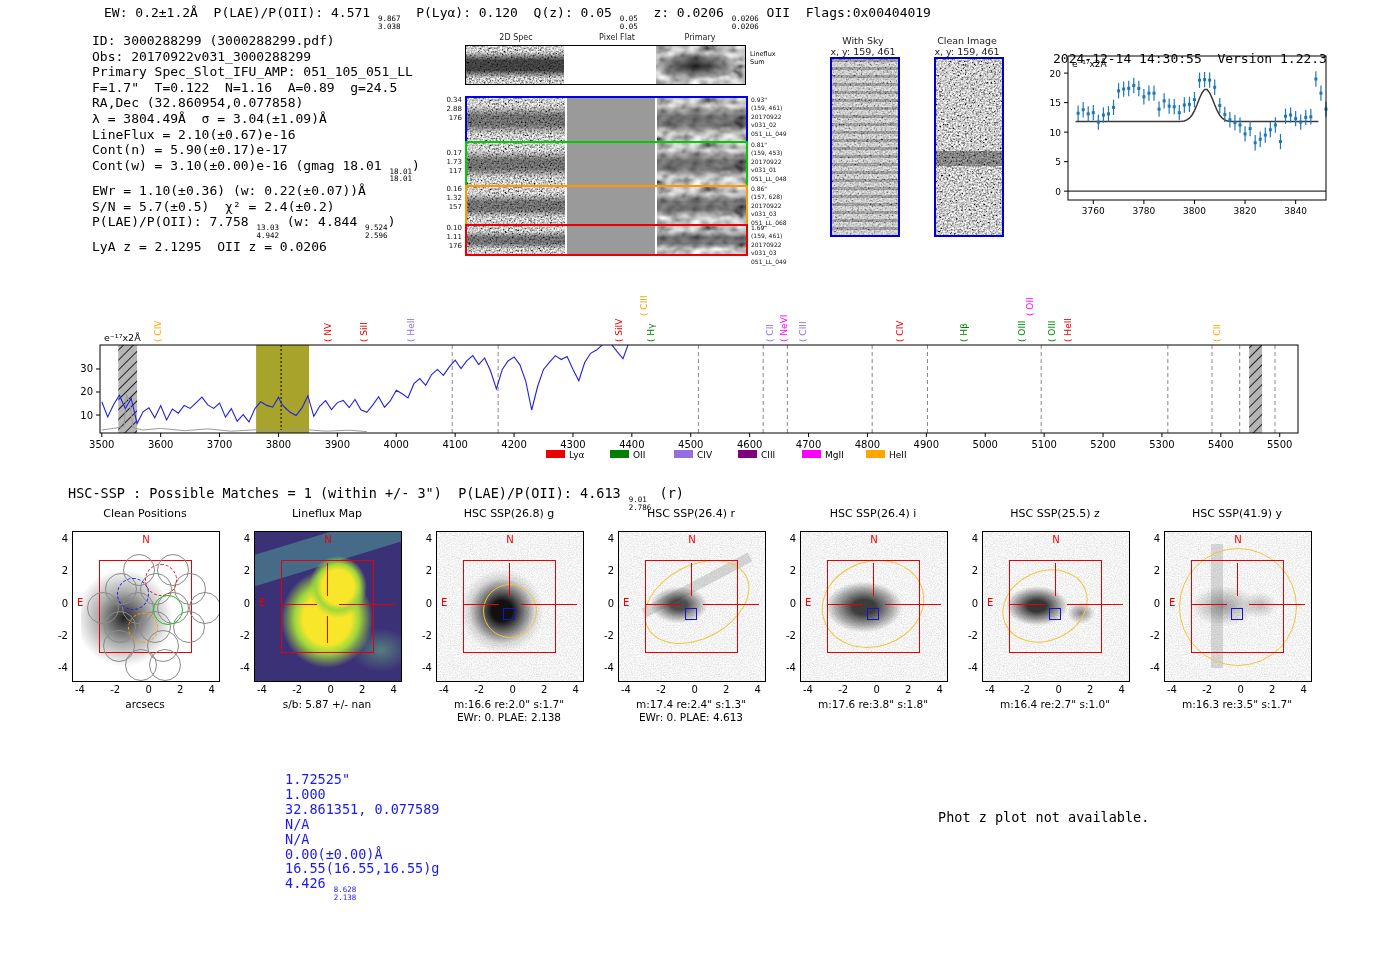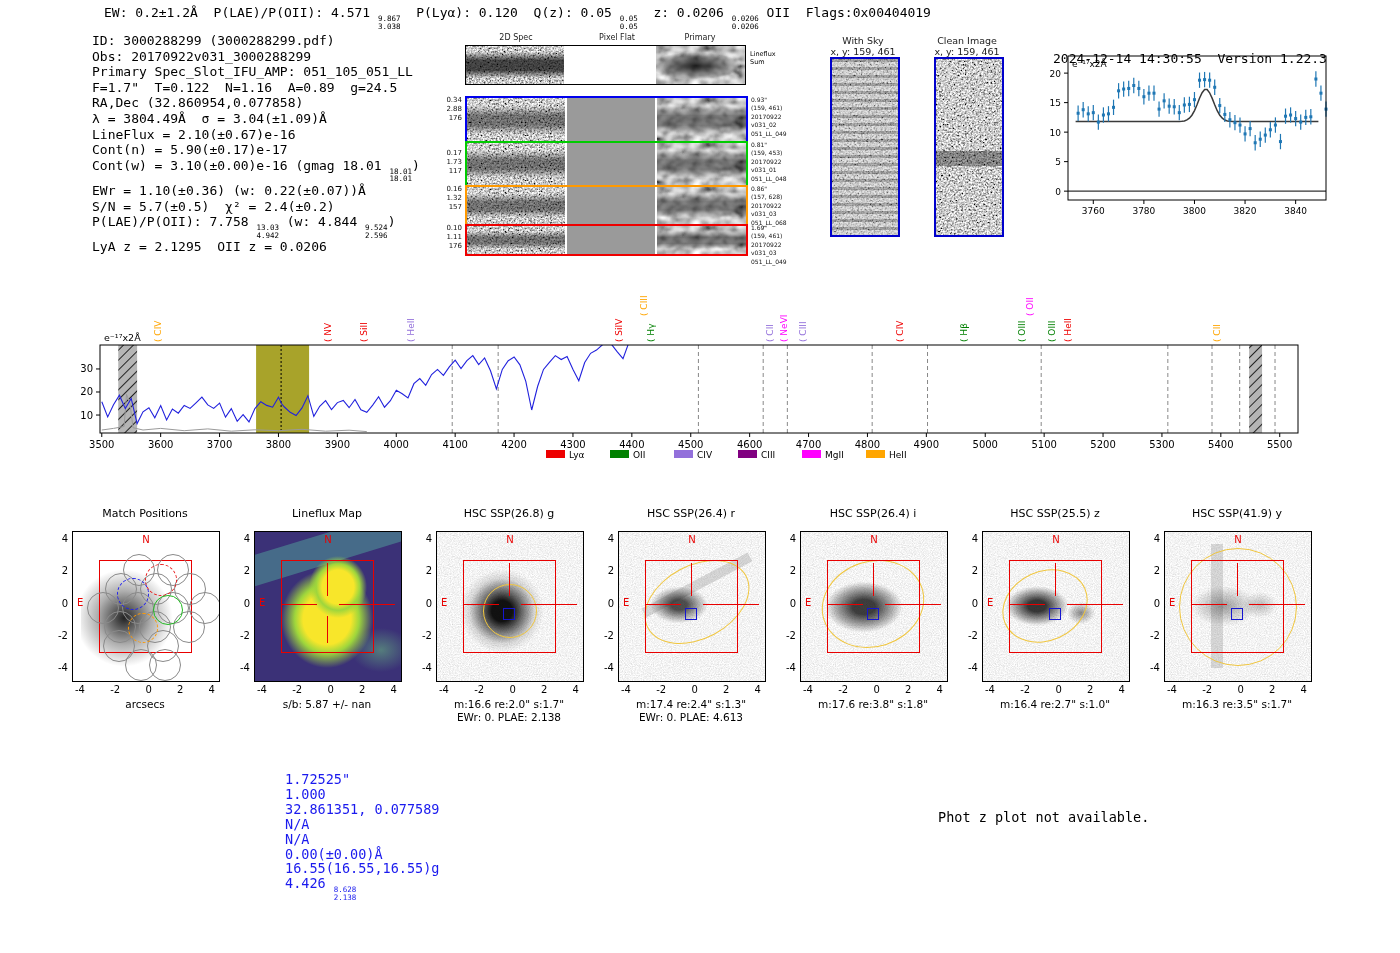--- a/index.html
+++ b/index.html
@@ -445,20 +445,21 @@
       <rect x="674" y="190" width="19" height="8" fill="#9370db"></rect>
       <text x="697" y="198" font-size="9">CIV</text>
       <rect x="738" y="190" width="19" height="8" fill="#800080"></rect>
       <text x="761" y="198" font-size="9">CIII</text>
       <rect x="802" y="190" width="19" height="8" fill="#ff00ff"></rect>
       <text x="825" y="198" font-size="9">MgII</text>
       <rect x="866" y="190" width="19" height="8" fill="#ffa500"></rect>
       <text x="889" y="198" font-size="9">HeII</text>
     </svg>
 
+  <div id="hsc-line" class="abs mono">HSC-SSP : Possible Matches = 1 (within +/- 3")  P(LAE)/P(OII): 4.613 <span class="frac"><span>9.01</span><span>2.786</span></span> (r)</div>
 
   <div class="cutout" style="left:72px">
     <div class="cutbox">
       <div style="position:absolute;left:8px;top:38px;width:96px;height:96px;background:radial-gradient(circle at 45% 50%,rgba(10,10,10,.9),rgba(80,80,80,.45) 38%,rgba(255,255,255,0) 68%);"></div>
     <div class="redsq"></div>
         <div class="cN">N</div>
         <div class="cE">E</div>
         <div class="fibcirc" style="left: 50px; top: 22px; width: 32px; height: 32px; border: 1.3px solid rgb(138, 138, 138);"></div>
         <div class="fibcirc" style="left: 84px; top: 22px; width: 32px; height: 32px; border: 1.3px solid rgb(138, 138, 138);"></div>
         <div class="fibcirc" style="left: 32px; top: 41px; width: 32px; height: 32px; border: 1.3px solid rgb(138, 138, 138);"></div>
@@ -473,21 +474,21 @@
         <div class="fibcirc" style="left: 100px; top: 79px; width: 32px; height: 32px; border: 1.3px solid rgb(138, 138, 138);"></div>
         <div class="fibcirc" style="left: 30px; top: 98px; width: 32px; height: 32px; border: 1.3px solid rgb(138, 138, 138);"></div>
         <div class="fibcirc" style="left: 74px; top: 98px; width: 32px; height: 32px; border: 1.3px solid rgb(138, 138, 138);"></div>
         <div class="fibcirc" style="left: 52px; top: 117px; width: 32px; height: 32px; border: 1.3px solid rgb(138, 138, 138);"></div>
         <div class="fibcirc" style="left: 76px; top: 117px; width: 32px; height: 32px; border: 1.3px solid rgb(138, 138, 138);"></div>
         <div class="fibcirc" style="left: 72px; top: 32px; width: 32px; height: 32px; border: 1.8px dashed rgb(232, 34, 34);"></div>
         <div class="fibcirc" style="left: 44px; top: 46px; width: 32px; height: 32px; border: 1.8px dashed rgb(34, 34, 238);"></div>
         <div class="fibcirc" style="left: 80px; top: 63px; width: 30px; height: 30px; border: 1.8px solid rgb(34, 187, 34);"></div>
         <div class="fibcirc" style="left: 55px; top: 81px; width: 30px; height: 30px; border: 1.8px dashed rgb(255, 153, 0);"></div>
       </div>
-  <div class="cut-title">Match Positions</div>
+  <div class="cut-title">Clean Positions</div>
       <div class="cut-yticks">
         <span>4</span>
         <span>2</span>
         <span>0</span>
         <span>-2</span>
         <span>-4</span>
       </div>
       <div class="cut-xticks">
         <span>-4</span>
         <span>-2</span>

